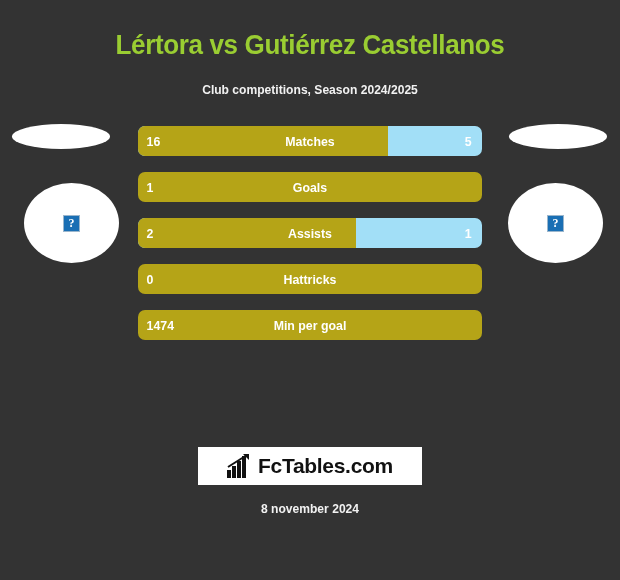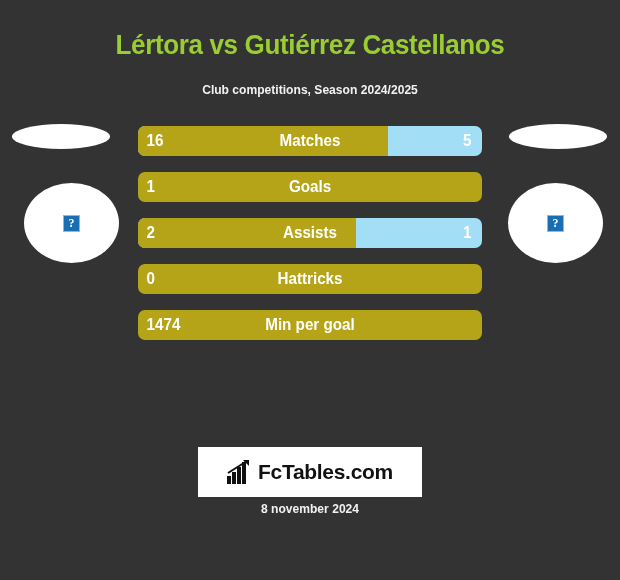--- a/index.html
+++ b/index.html
@@ -110,21 +110,21 @@
     top: 0;
     bottom: 0;
     background: #B5A417;
   }
   .stat-text {
     position: absolute;
     left: 0; right: 0; top: 0; bottom: 0;
     display: flex;
     align-items: center;
     color: #ffffff;
-    font-size: 16px;
+    font-size: 13px;
     font-weight: bold;
     z-index: 2;
   }
   .val-left {
     width: 62px;
     padding-left: 9px;
     box-sizing: border-box;
     text-align: left;
     transform: scaleX(0.95);
     transform-origin: left center;
@@ -142,21 +142,21 @@
     transform: scaleX(0.95);
     transform-origin: right center;
   }
 
   
   .logo {
     position: absolute;
     left: 198px;
     top: 447px;
     width: 224px;
-    height: 50px;
+    height: 38px;
     background: #ffffff;
     display: flex;
     align-items: center;
     justify-content: center;
     gap: 5px;
   }
   .logo-mark { display: block; }
   .logo-text {
     color: #111111;
     font-size: 21px;

